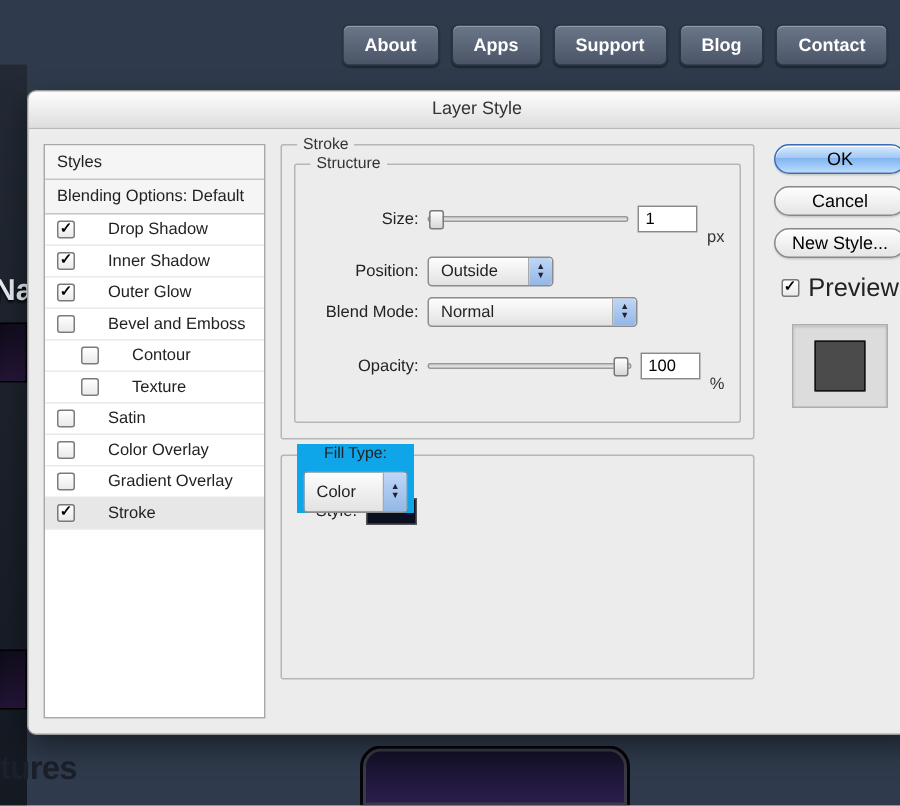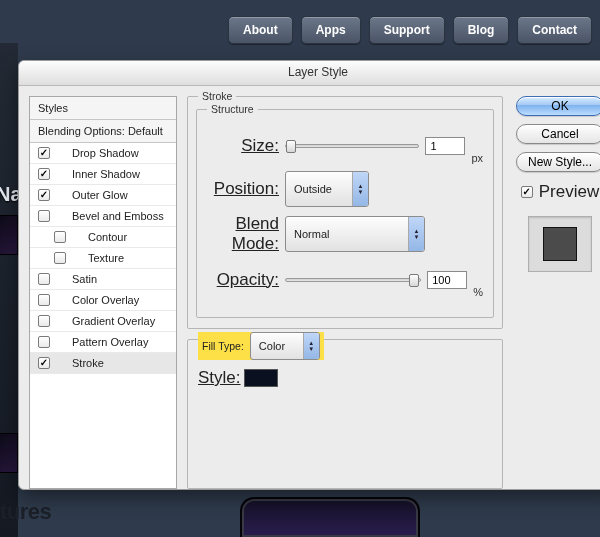--- a/index.html
+++ b/index.html
@@ -127,21 +127,21 @@
   .outer-stroke { padding: 8px 8px 10px; }
   .outer-stroke > .legend { top:-7px; }
 
   .form-row {
     display: flex; align-items: center;
     gap: 6px;
     margin: 7px 0;
   }
   .form-row label.k {
     width: 72px; text-align: right;
-    font-size: 17px; color: #222; text-decoration: underline;
+    font-size: 11px; color: #222;
   }
   .slider {
     flex: 1;
     height: 4px;
     background: linear-gradient(#cfcfcf,#e9e9e9);
     border: 1px solid #999;
     border-radius: 2px;
     position: relative;
   }
   .slider .knob {
@@ -155,21 +155,21 @@
     width: 40px; height: 18px;
     border: 1px solid #8a8a8a;
     background: #fff;
     font-size: 11px;
     padding: 1px 4px;
     text-align: left;
   }
   .unit { font-size: 11px; color: #333; margin-top: 25px; }
 
   .select {
-    height: 36px;
+    height: 20px;
     border: 1px solid #8c8c8c;
     border-radius: 3px;
     background: linear-gradient(#fdfdfd,#e2e2e2);
     display: inline-flex; align-items: center;
     padding: 0 18px 0 8px;
     font-size: 11px;
     position: relative;
     box-shadow: inset 0 1px 0 #fff;
     cursor: pointer;
   }
@@ -192,23 +192,23 @@
 
   .filltype-box {
     border: 1px solid #b6b6b6;
     border-radius: 2px;
     padding: 10px;
     position: relative;
     min-height: 150px;
   }
   .filltype-box .legend {
     position: absolute; top: -8px; left: 10px;
-    background: #fde047; padding: 0 4px;
+    background: #0ea5e9; padding: 0 4px;
     font-size: 10.5px;
-    display: flex; align-items: center; gap: 6px;
+    display: flex; align-items: center; gap: 6px; flex-direction: column;
   }
 
   
   .right-col { width: 94px; display: flex; flex-direction: column; align-items: center; gap: 8px; }
   .aqua-btn {
     width: 88px; height: 20px;
     border-radius: 11px;
     border: 1px solid #888;
     background: linear-gradient(#fefefe,#e5e5e5);
     font-size: 12px;
@@ -307,24 +307,20 @@
             <span class="cb"></span>
             <span>Satin</span>
           </div>
           <div class="row">
             <span class="cb"></span>
             <span>Color Overlay</span>
           </div>
           <div class="row">
             <span class="cb"></span>
             <span>Gradient Overlay</span>
-          </div>
-          <div class="row">
-            <span class="cb"></span>
-            <span>Pattern Overlay</span>
           </div>
           <div class="row selected">
             <span class="cb checked"></span>
             <span>Stroke</span>
           </div>
         </div>
       <div class="filler"></div>
     </div>
 
     <div class="center-col">

